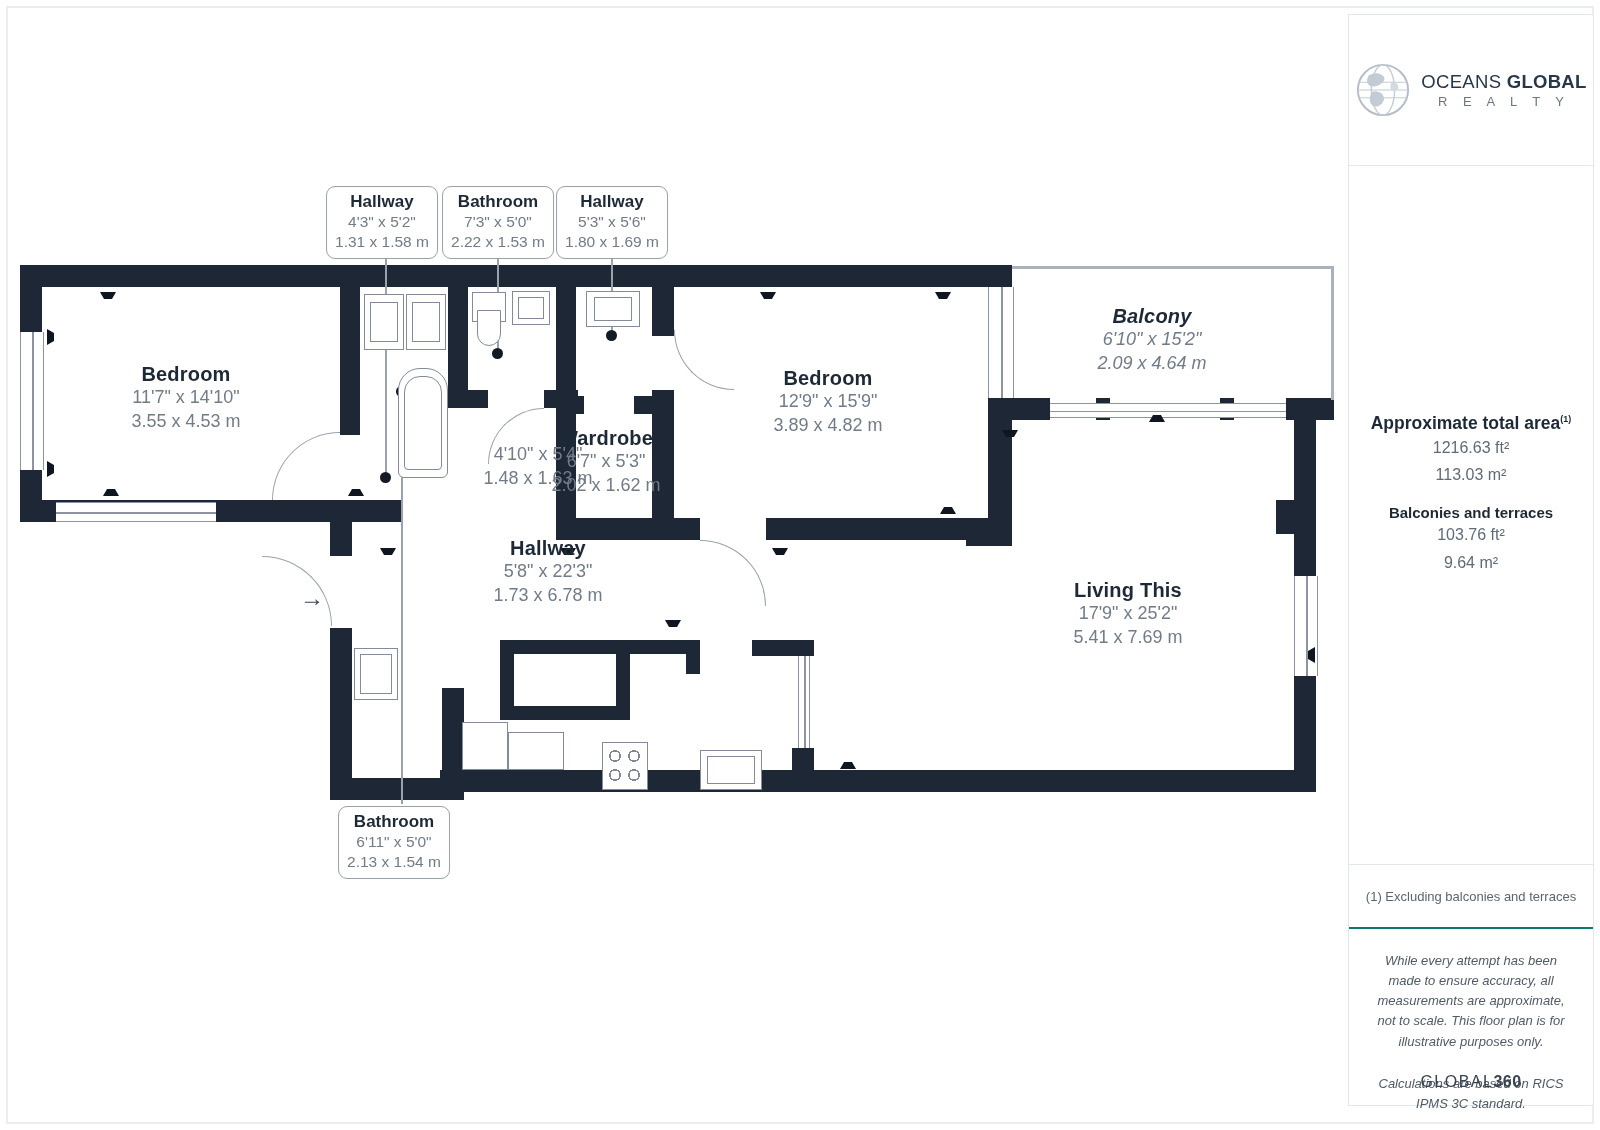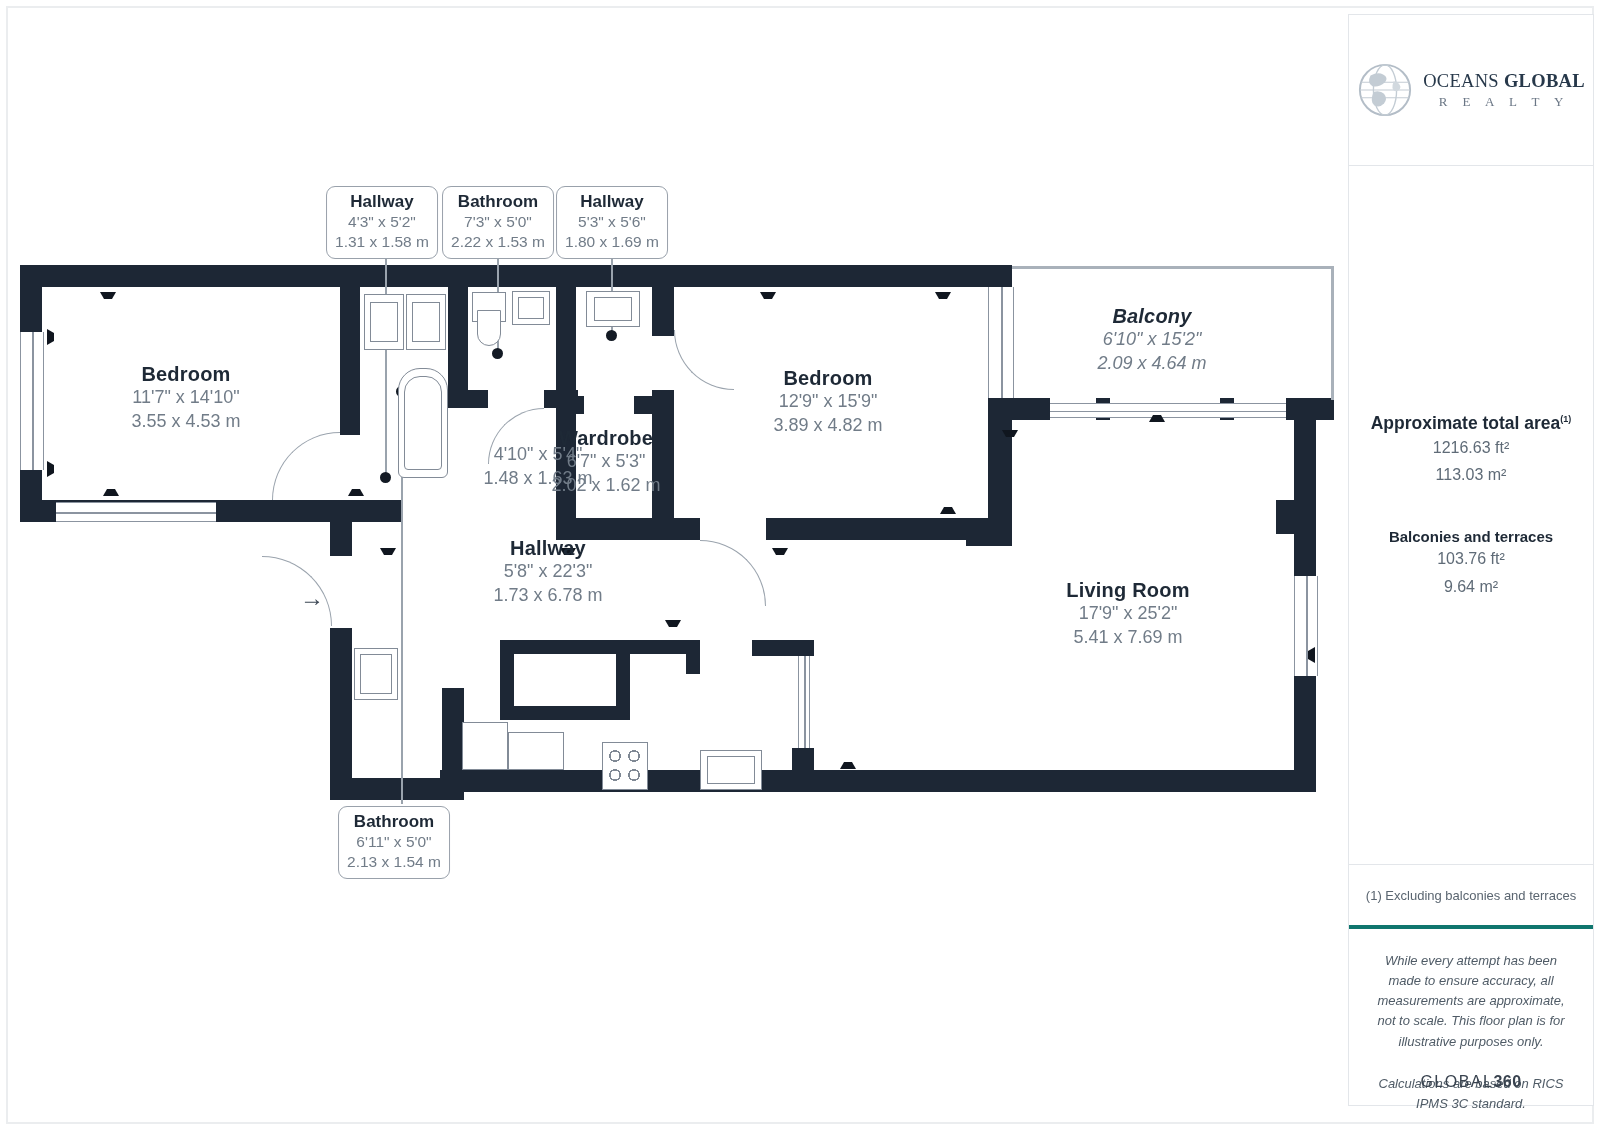--- a/index.html
+++ b/index.html
@@ -34,31 +34,31 @@
            padding:5px 8px 6px;white-space:nowrap;transform:translateX(-50%);}
   .callout .cname{font-size:17px;font-weight:bold;color:#1e2936;}
   .callout .cdim{font-size:15.5px;color:#717c88;line-height:1.28;}
   .entry-arrow{position:absolute;font-size:24px;color:#3c4754;font-weight:bold;}
   .watermark{position:absolute;font-size:21px;color:rgba(170,178,186,.6);letter-spacing:.5px;}
   
   .sidebar{position:absolute;left:1348px;top:14px;width:246px;height:1092px;background:#fff;
            border:1px solid #e3e6ea;box-sizing:border-box;}
   .sb-logo{position:absolute;left:0;top:0;width:100%;height:151px;border-bottom:1px solid #e3e6ea;
            display:flex;align-items:center;justify-content:center;gap:10px;box-sizing:border-box;}
-  .brandtext{line-height:1.25;font-family:Liberation Serif, serif;}
+  .brandtext{line-height:1.25;}
   .brand-line1{font-size:18.5px;color:#27384a;letter-spacing:.3px;}
   .brand-line1 b{font-weight:bold;}
   .brand-line2{font-size:13px;color:#6a7685;letter-spacing:6px;text-align:center;margin-top:1px;}
   .area-block{position:absolute;left:0;top:398px;width:100%;text-align:center;}
   .area-title{font-size:17.5px;font-weight:bold;color:#1e2936;}
   .area-title sup{font-size:9px;}
   .area-val{font-size:16px;color:#5f6b77;line-height:1.7;}
-  .balc-title{font-size:15px;font-weight:bold;color:#1e2936;margin-top:40px;}
+  .balc-title{font-size:15px;font-weight:bold;color:#1e2936;margin-top:16px;}
   .sb-footnote{position:absolute;left:0;top:849px;width:100%;height:65px;border-top:1px solid #e3e6ea;
-               border-bottom:4px solid #0f766e;display:flex;align-items:center;justify-content:center;
+               border-bottom:2px solid #0f766e;display:flex;align-items:center;justify-content:center;
                font-size:13px;color:#5a6570;box-sizing:border-box;}
   .sb-disclaimer{position:absolute;left:0;top:914px;width:100%;text-align:center;font-style:italic;}
   .disc{font-size:13px;color:#4f5b66;line-height:1.55;padding:0 18px;margin-top:22px;}
   .giraffe{position:absolute;left:0;top:1058px;width:100%;text-align:center;font-size:16px;
            color:#39434f;letter-spacing:1.5px;}
   .giraffe b{font-weight:bold;letter-spacing:.5px;}
 </style>
 </head>
 <body>
 
@@ -185,21 +185,21 @@
   <div class="room-label" style="left:538px;top:467px;">
     <div class="rdim">4'10" x 5'4"</div>
     <div class="rdim">1.48 x 1.63 m</div>
   </div>
   <div class="room-label" style="left:548px;top:572px;">
     <div class="rname">Hallway</div>
     <div class="rdim">5'8" x 22'3"</div>
     <div class="rdim">1.73 x 6.78 m</div>
   </div>
   <div class="room-label" style="left:1128px;top:614px;">
-    <div class="rname">Living Room</div>
+    <div class="rname">Living This</div>
     <div class="rdim">17'9" x 25'2"</div>
     <div class="rdim">5.41 x 7.69 m</div>
   </div>
 
   <div class="callout" style="left:382px;top:186px;">
     <div class="cname">Hallway</div>
     <div class="cdim">4'3" x 5'2"</div>
     <div class="cdim">1.31 x 1.58 m</div>
   </div>
   <div class="callout" style="left:498px;top:186px;">

